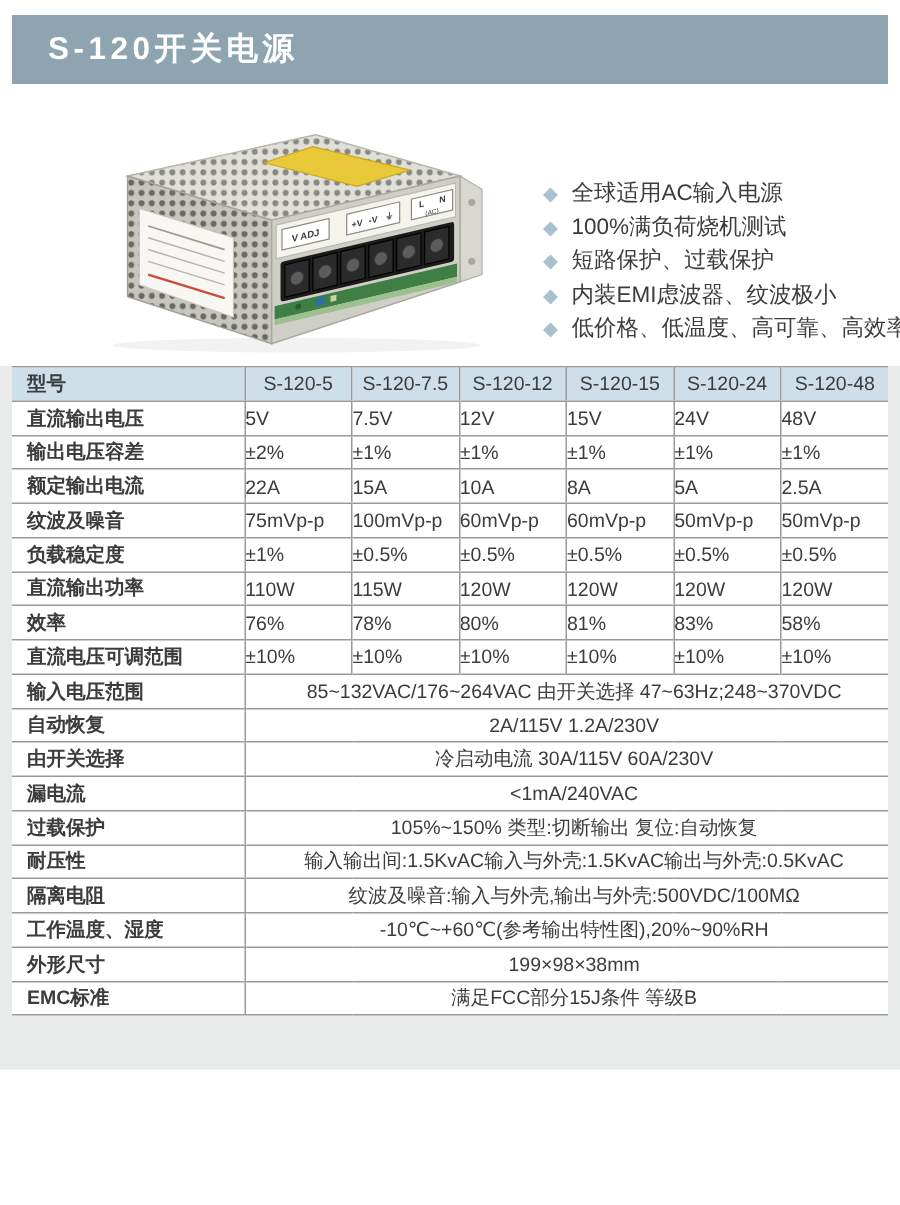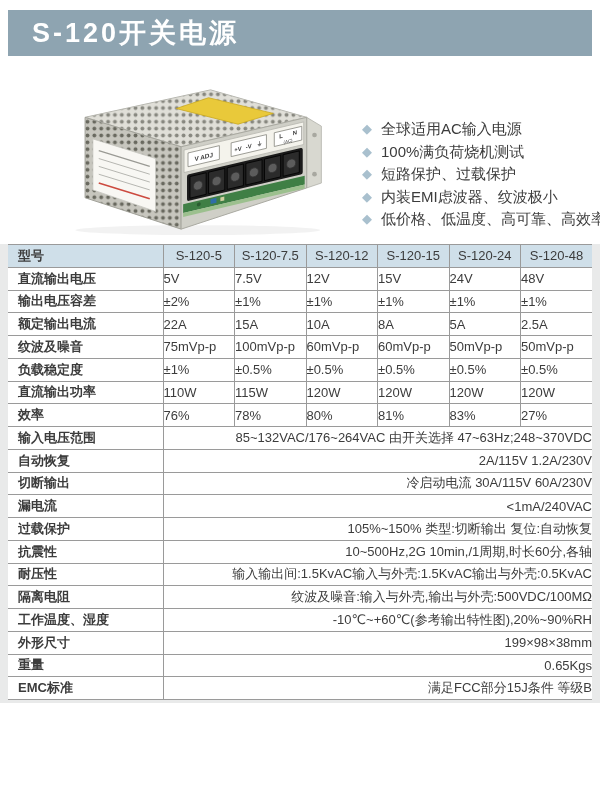--- a/index.html
+++ b/index.html
@@ -11,43 +11,43 @@
     --backdrop:#e9eaea;
   }
   *{box-sizing:border-box;margin:0;padding:0;}
   html,body{width:600px;}
   body{
     width:600px;height:803px;background:#ffffff;overflow:hidden;
     font-family:"Liberation Sans","DejaVu Sans",sans-serif;color:var(--text);
   }
   .title-bar{
     margin:10px 8px 0 8px;height:46px;background:var(--header-bar);
-    color:#ffffff;font-size:27px;font-weight:bold;line-height:46px;
+    color:#ffffff;font-size:21px;font-weight:bold;line-height:46px;
     padding-left:24px;letter-spacing:3px;
   }
   .hero{height:188px;display:flex;align-items:flex-start;}
   .photo{margin:28px 0 0 34px;flex:0 0 auto;}
   .features{list-style:none;margin:62px 0 0 20px;}
   .feature{display:flex;align-items:center;font-size:15px;line-height:22.5px;color:var(--text);white-space:nowrap;}
   .diamond{color:var(--bullet);font-size:13px;margin-right:9px;line-height:22.5px;}
-  .table-wrap{background:var(--backdrop);padding:0 8px 3px 8px;}
+  .table-wrap{background:var(--backdrop);padding:0 8px 36px 8px;}
   table.spec{
     width:584px;border-collapse:collapse;table-layout:fixed;background:#ffffff;
     font-size:13px;color:var(--text);
     border-top:1px solid var(--line);border-bottom:1px solid var(--line);
   }
   table.spec th,table.spec td{
     height:22.75px;border-bottom:1px solid var(--line);
     white-space:nowrap;overflow:hidden;font-weight:normal;
   }
   table.spec .label-cell{
     width:155px;text-align:left;padding-left:10px;font-weight:bold;
   }
   table.spec .val-cell{border-left:1px solid var(--line);}
-  table.spec .span-cell{border-left:1px solid var(--line);text-align:right;padding-left:10px;}
+  table.spec .span-cell{border-left:1px solid var(--line);text-align:center;padding-left:10px;}
   table.spec thead th{background:var(--table-header);}
 </style>
 </head>
 <body>
 
 <div class="title-bar">S-120开关电源</div>
 
 <div class="hero">
   <svg class="photo" width="308" height="152" viewBox="0 0 310 155">
     <defs>
@@ -207,65 +207,66 @@
           <td class="val-cell">120W</td>
           <td class="val-cell">120W</td>
         </tr>
         <tr>
           <td class="label-cell">效率</td>
           <td class="val-cell">76%</td>
           <td class="val-cell">78%</td>
           <td class="val-cell">80%</td>
           <td class="val-cell">81%</td>
           <td class="val-cell">83%</td>
-          <td class="val-cell">27%</td>
+          <td class="val-cell">58%</td>
+        </tr>
+        <tr>
+          <td class="label-cell">直流电压可调范围</td>
+          <td class="val-cell">±10%</td>
+          <td class="val-cell">±10%</td>
+          <td class="val-cell">±10%</td>
+          <td class="val-cell">±10%</td>
+          <td class="val-cell">±10%</td>
+          <td class="val-cell">±10%</td>
         </tr>
         <tr>
           <td class="label-cell">输入电压范围</td>
           <td class="span-cell" colspan="6">85~132VAC/176~264VAC 由开关选择 47~63Hz;248~370VDC</td>
         </tr>
         <tr>
           <td class="label-cell">自动恢复</td>
           <td class="span-cell" colspan="6">2A/115V 1.2A/230V</td>
         </tr>
         <tr>
-          <td class="label-cell">切断输出</td>
+          <td class="label-cell">由开关选择</td>
           <td class="span-cell" colspan="6">冷启动电流 30A/115V 60A/230V</td>
         </tr>
         <tr>
           <td class="label-cell">漏电流</td>
           <td class="span-cell" colspan="6">&lt;1mA/240VAC</td>
         </tr>
         <tr>
           <td class="label-cell">过载保护</td>
           <td class="span-cell" colspan="6">105%~150% 类型:切断输出  复位:自动恢复</td>
         </tr>
         <tr>
-          <td class="label-cell">抗震性</td>
-          <td class="span-cell" colspan="6">10~500Hz,2G 10min,/1周期,时长60分,各轴</td>
-        </tr>
-        <tr>
           <td class="label-cell">耐压性</td>
           <td class="span-cell" colspan="6">输入输出间:1.5KvAC输入与外壳:1.5KvAC输出与外壳:0.5KvAC</td>
         </tr>
         <tr>
           <td class="label-cell">隔离电阻</td>
           <td class="span-cell" colspan="6">纹波及噪音:输入与外壳,输出与外壳:500VDC/100MΩ</td>
         </tr>
         <tr>
           <td class="label-cell">工作温度、湿度</td>
           <td class="span-cell" colspan="6">-10℃~+60℃(参考输出特性图),20%~90%RH</td>
         </tr>
         <tr>
           <td class="label-cell">外形尺寸</td>
           <td class="span-cell" colspan="6">199×98×38mm</td>
-        </tr>
-        <tr>
-          <td class="label-cell">重量</td>
-          <td class="span-cell" colspan="6">0.65Kgs</td>
         </tr>
         <tr>
           <td class="label-cell">EMC标准</td>
           <td class="span-cell" colspan="6">满足FCC部分15J条件 等级B</td>
         </tr>
       </tbody>
   </table>
 </div>
 
 </body></html>

